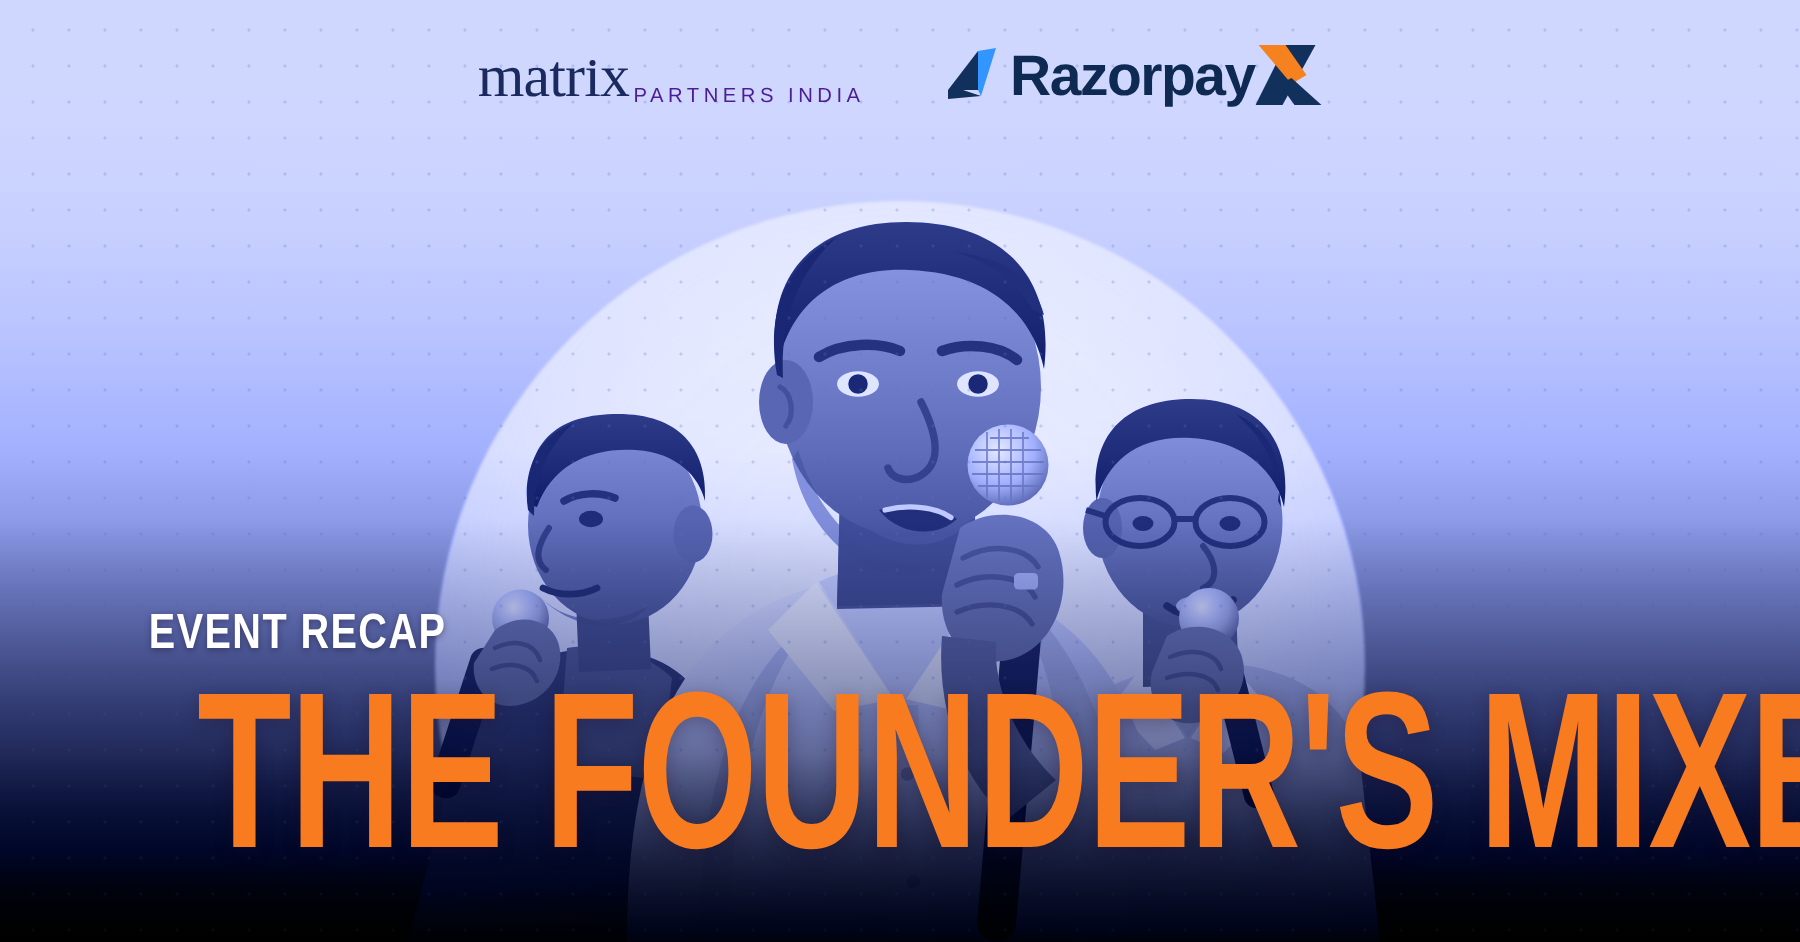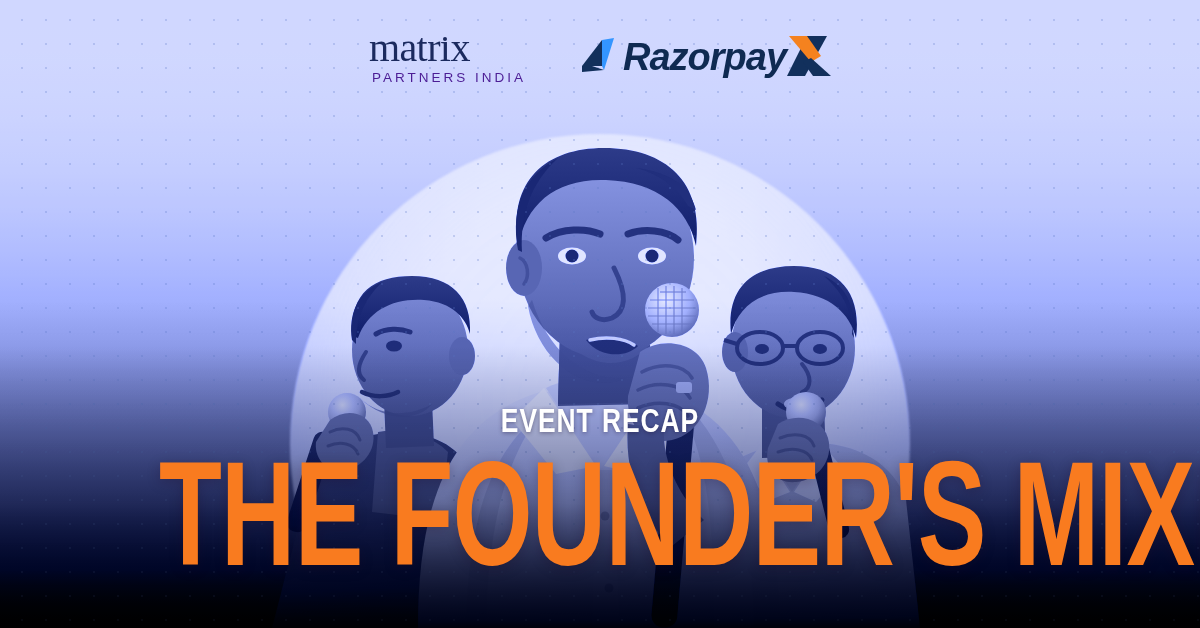--- a/index.html
+++ b/index.html
@@ -91,22 +91,22 @@
     pointer-events: none;
   }
 
   svg.person { display: block; }
 
   
   .text-wrap {
     position: absolute;
     left: 0;
     top: 404px;
-    width: 1200px;
-    text-align: center;
+    width: 992px;
+    text-align: left;
   }
   .eyebrow {
     font-family: "Liberation Sans Narrow", "Liberation Sans", sans-serif;
     font-weight: 700;
     font-size: 33px;
     letter-spacing: 1.2px;
     color: #ffffff;
     line-height: 1;
     transform: scaleX(0.80);
     transform-origin: center center;
@@ -131,21 +131,21 @@
     position: absolute;
     left: 0;
     top: 28px;
     width: 1200px;
     display: flex;
     align-items: center;
     justify-content: center;
     gap: 54px;
     z-index: 6;
   }
-  .logo-matrix { display: flex; flex-direction: column; align-items: flex-start; }
+  .logo-matrix { display: flex; flex-direction: row; align-items: flex-end; }
   .logo-matrix .word {
     font-family: "Liberation Serif", serif;
     font-weight: 400;
     font-size: 40px;
     line-height: 0.98;
     color: #1b2a5e;
     letter-spacing: -0.6px;
     position: relative;
   }
   .logo-matrix .word .dotless-i {
@@ -172,21 +172,20 @@
   }
   .logo-rzpx {
     display: flex;
     align-items: center;
     gap: 3px;
   }
   .logo-rzpx .mark { display: block; }
   .logo-rzpx .word {
     font-family: "Liberation Sans", sans-serif;
     font-weight: 700;
-    font-style: italic;
     font-size: 38px;
     color: #0f2a52;
     letter-spacing: -1.0px;
     line-height: 1;
   }
   .logo-rzpx .xmark { display: block; margin-left: -2px; }
 </style>
 </head>
 <body>
 

